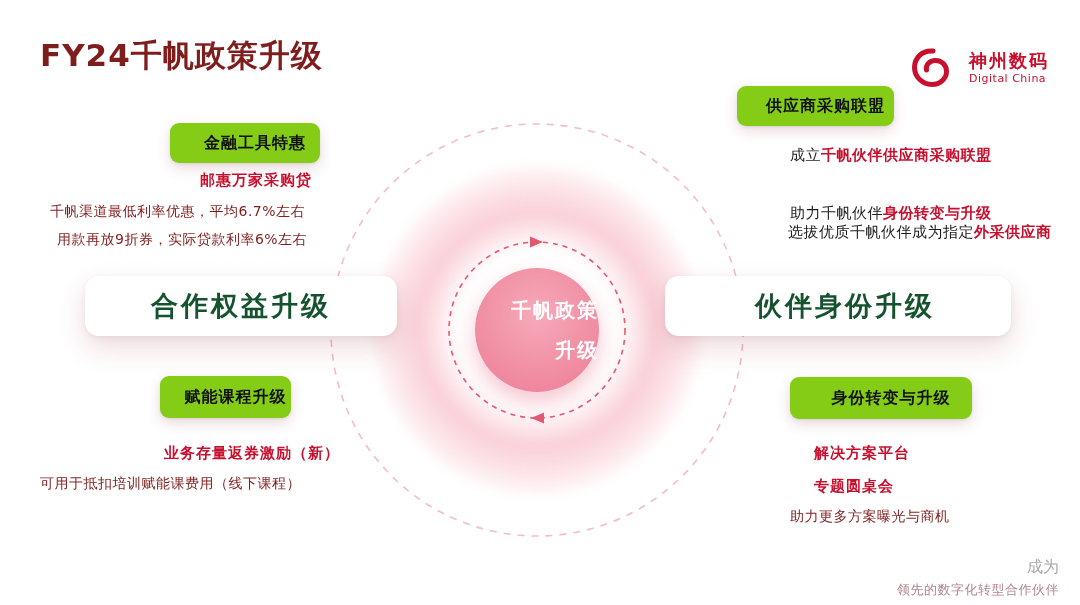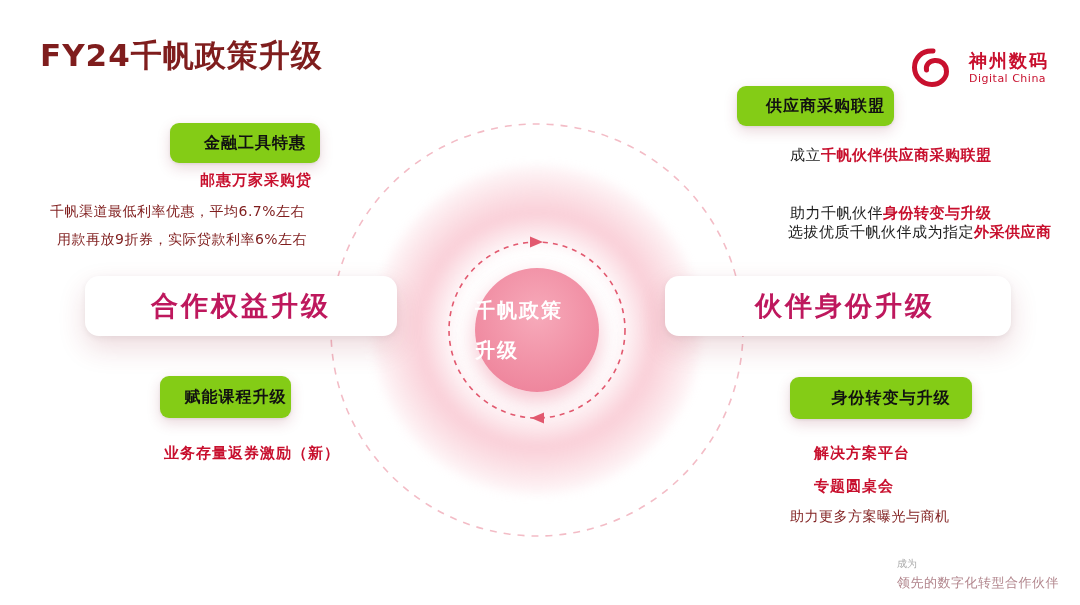--- a/index.html
+++ b/index.html
@@ -29,42 +29,42 @@
       rgba(255,255,255,0) 0%, rgba(255,255,255,0) 34%,
       rgba(246,168,184,0.55) 50%, rgba(248,190,201,0.45) 60%,
       rgba(255,255,255,0) 74%);
     filter: blur(5px);
   }
   .rings { position: absolute; left: 317px; top: 110px; }
   .center-circle {
     position: absolute; left: 475px; top: 268px; width: 124px; height: 124px; border-radius: 50%;
     background: radial-gradient(circle at 50% 38%, #F7AABA 0%, #F190A5 55%, #EC7C95 100%);
     box-shadow: 0 10px 22px rgba(236,124,149,0.45);
-    display: flex; flex-direction: column; align-items: flex-start; justify-content: center; gap: 13px;
+    display: flex; flex-direction: column; align-items: flex-end; justify-content: center; gap: 13px;
     color: #ffffff; font-weight: bold; font-size: 20px; letter-spacing: 2px;
   }
 
   
   .pill {
     position: absolute; background: #84cc16; border-radius: 9px;
     box-shadow: 0 5px 14px rgba(140,40,60,0.18), 0 1px 3px rgba(0,0,0,0.08);
     display: flex; align-items: center; justify-content: center;
     font-size: 16px; font-weight: bold; color: #111111; letter-spacing: 1px; padding-left: 20px;
   }
   .card-finance  { left: 170px; top: 123px; width: 130px; height: 40px; }
   .card-course   { left: 160px; top: 376px; width: 111px; height: 42px; }
   .card-alliance { left: 737px; top: 86px;  width: 137px; height: 40px; }
   .card-solution { left: 790px; top: 377px; width: 162px; height: 42px; }
 
   
   .main-card {
     position: absolute; background: #ffffff; border-radius: 14px;
     box-shadow: 0 12px 28px rgba(150,30,50,0.16), 0 2px 6px rgba(0,0,0,0.06);
     display: flex; align-items: center; justify-content: center;
-    font-size: 27px; font-weight: bold; color: #be185d; letter-spacing: 3px;
+    font-size: 27px; font-weight: bold; color: #14532d; letter-spacing: 3px;
   }
   .main-left  { left: 85px;  top: 276px; width: 312px; height: 60px; }
   .main-right { left: 665px; top: 276px; width: 332px; height: 60px; padding-left: 14px; }
 
   
   .highlight { position: absolute; font-size: 15px; font-weight: bold; color: #C8102E; letter-spacing: 1px; padding-left: 24px; }
   .hl-finance { left: 176px; top: 171px; }
   .hl-course  { left: 140px; top: 444px; }
   .hl-sol1    { left: 790px; top: 444px; }
   .hl-sol2    { left: 790px; top: 477px; }
@@ -76,21 +76,21 @@
   .d-sol1     { left: 790px; top: 508px; }
 
   .rline { position: absolute; font-size: 15px; color: #1c1c1c; letter-spacing: 0.5px; }
   .rline .red { color: #C8102E; font-weight: bold; }
   .r-line1 { left: 790px; top: 146px; }
   .r-line2 { left: 788px; top: 175px; margin-top: 48px; }
   .r-line3 { left: 790px; top: 204px; }
 
   
   .footer { position: absolute; left: 897px; top: 557px; }
-  .footer-l1 { font-size: 10px; color: #a8a8a8; }
+  .footer-l1 { font-size: 16px; color: #a8a8a8; text-align: right; }
   .footer-l2 { font-size: 13px; color: #b2868d; margin-top: 3px; letter-spacing: 0.5px; }
 </style>
 </head>
 <body>
 
 <div class="slide">
 
   <h1 class="title">FY24千帆政策升级</h1>
 
   <div class="logo">
@@ -123,20 +123,21 @@
   <div class="detail d-finance2">用款再放9折券，实际贷款利率6%左右</div>
 
   <div class="main-card main-left">
     <span>合作权益升级</span>
   </div>
 
   <div class="pill card-course">
     <span>赋能课程升级</span>
   </div>
   <div class="highlight hl-course">业务存量返券激励（新）</div>
+  <div class="detail d-course1">可用于抵扣培训赋能课费用（线下课程）</div>
 
   <div class="pill card-alliance">
     <span>供应商采购联盟</span>
   </div>
   <div class="rline r-line1">
     <span>成立</span><span class="red">千帆伙伴供应商采购联盟</span>
   </div>
   <div class="rline r-line2">
     <span>选拔优质千帆伙伴成为指定</span><span class="red">外采供应商</span>
   </div>

